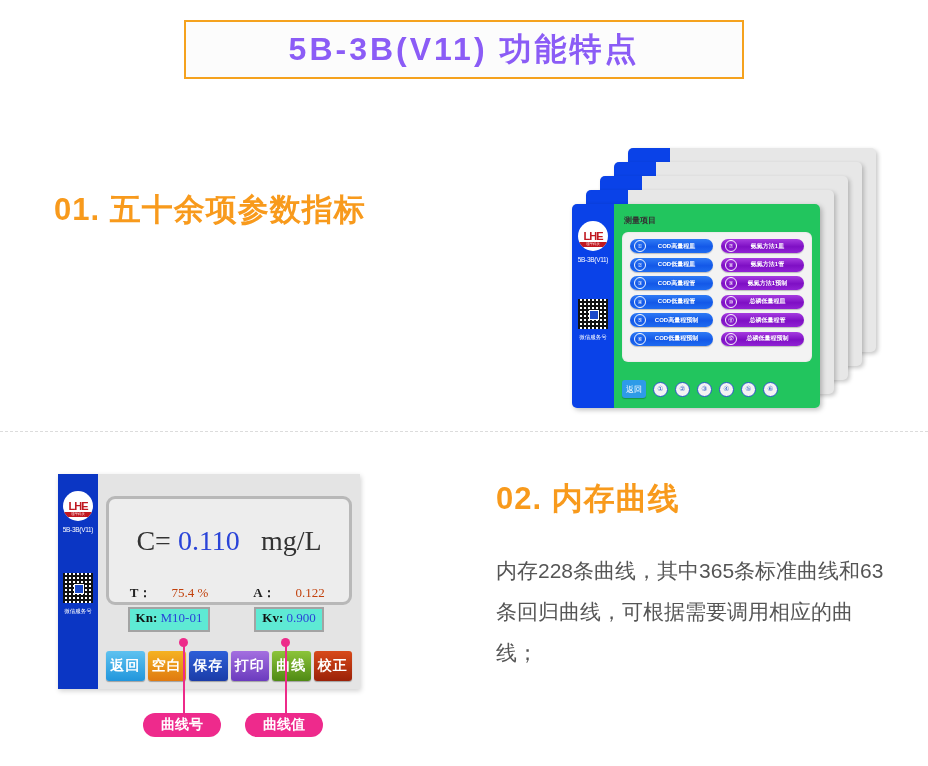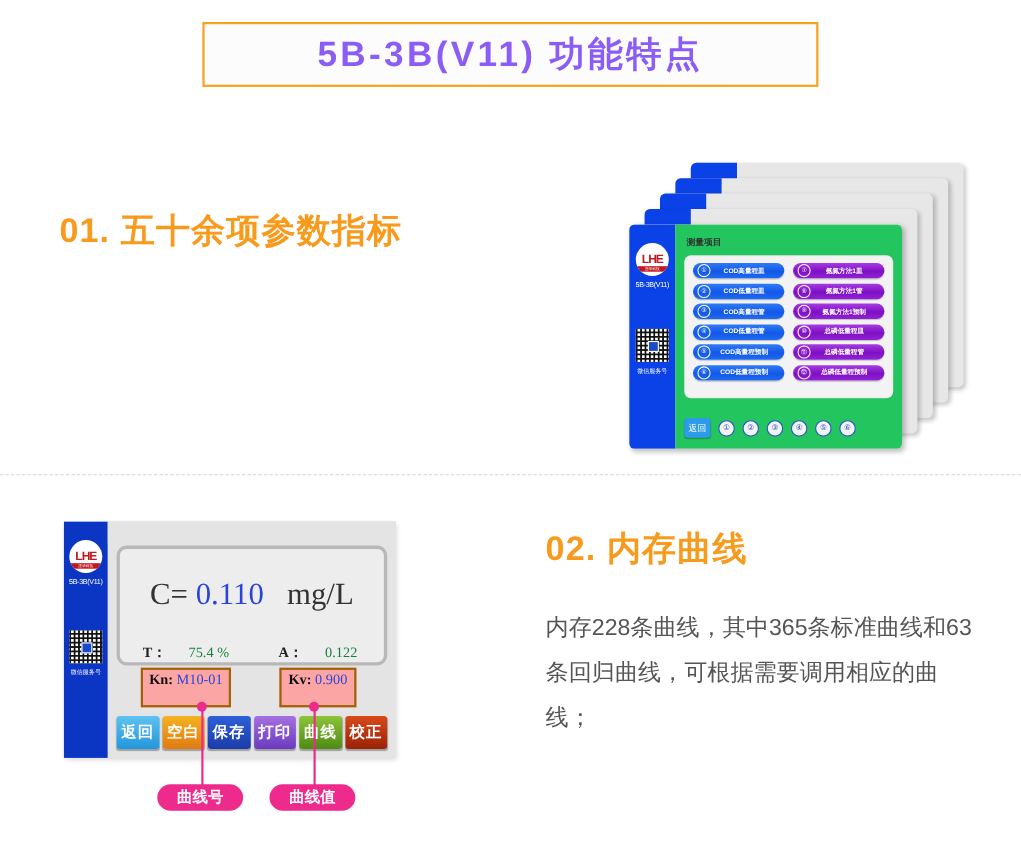--- a/index.html
+++ b/index.html
@@ -142,28 +142,28 @@
     font-size:28px;color:#333;white-space:nowrap;
   }
   .main-val .num{color:#2A44D8;}
   .main-val .unit{color:#333;margin-left:14px;}
   .row2{
     position:absolute;left:0;right:0;top:85px;display:flex;
     font-family:"Liberation Serif","DejaVu Serif",serif;font-size:13px;
   }
   .row2 .cell{flex:1;text-align:center;white-space:nowrap;}
   .row2 .k{color:#222;font-weight:bold;}
-  .row2 .v{color:#15803d;margin-left:20px;}
+  .row2 .v{color:#c2410c;margin-left:20px;}
   .row3{
     position:absolute;left:0;right:0;top:108px;display:flex;
     font-family:"Liberation Serif","DejaVu Serif",serif;font-size:13px;
   }
   .row3 .cell{flex:1;display:flex;justify-content:center;}
   .hl{
-    border:2px solid #a16207;padding:1px 6px 15px 6px;white-space:nowrap;background:#fca5a5;
+    border:2px solid #a3a3a3;padding:1px 6px 4px 6px;white-space:nowrap;background:#5eead4;
   }
   .hl .k{color:#111;font-weight:bold;}
   .hl .v{color:#2A44D8;}
 
   .btn-row{
     position:absolute;left:8px;bottom:8px;right:8px;height:30px;display:flex;gap:3px;
   }
   .kbtn{
     flex:1;border-radius:3px;display:flex;align-items:center;justify-content:center;
     color:#fff;font-size:14px;font-weight:bold;letter-spacing:1px;

